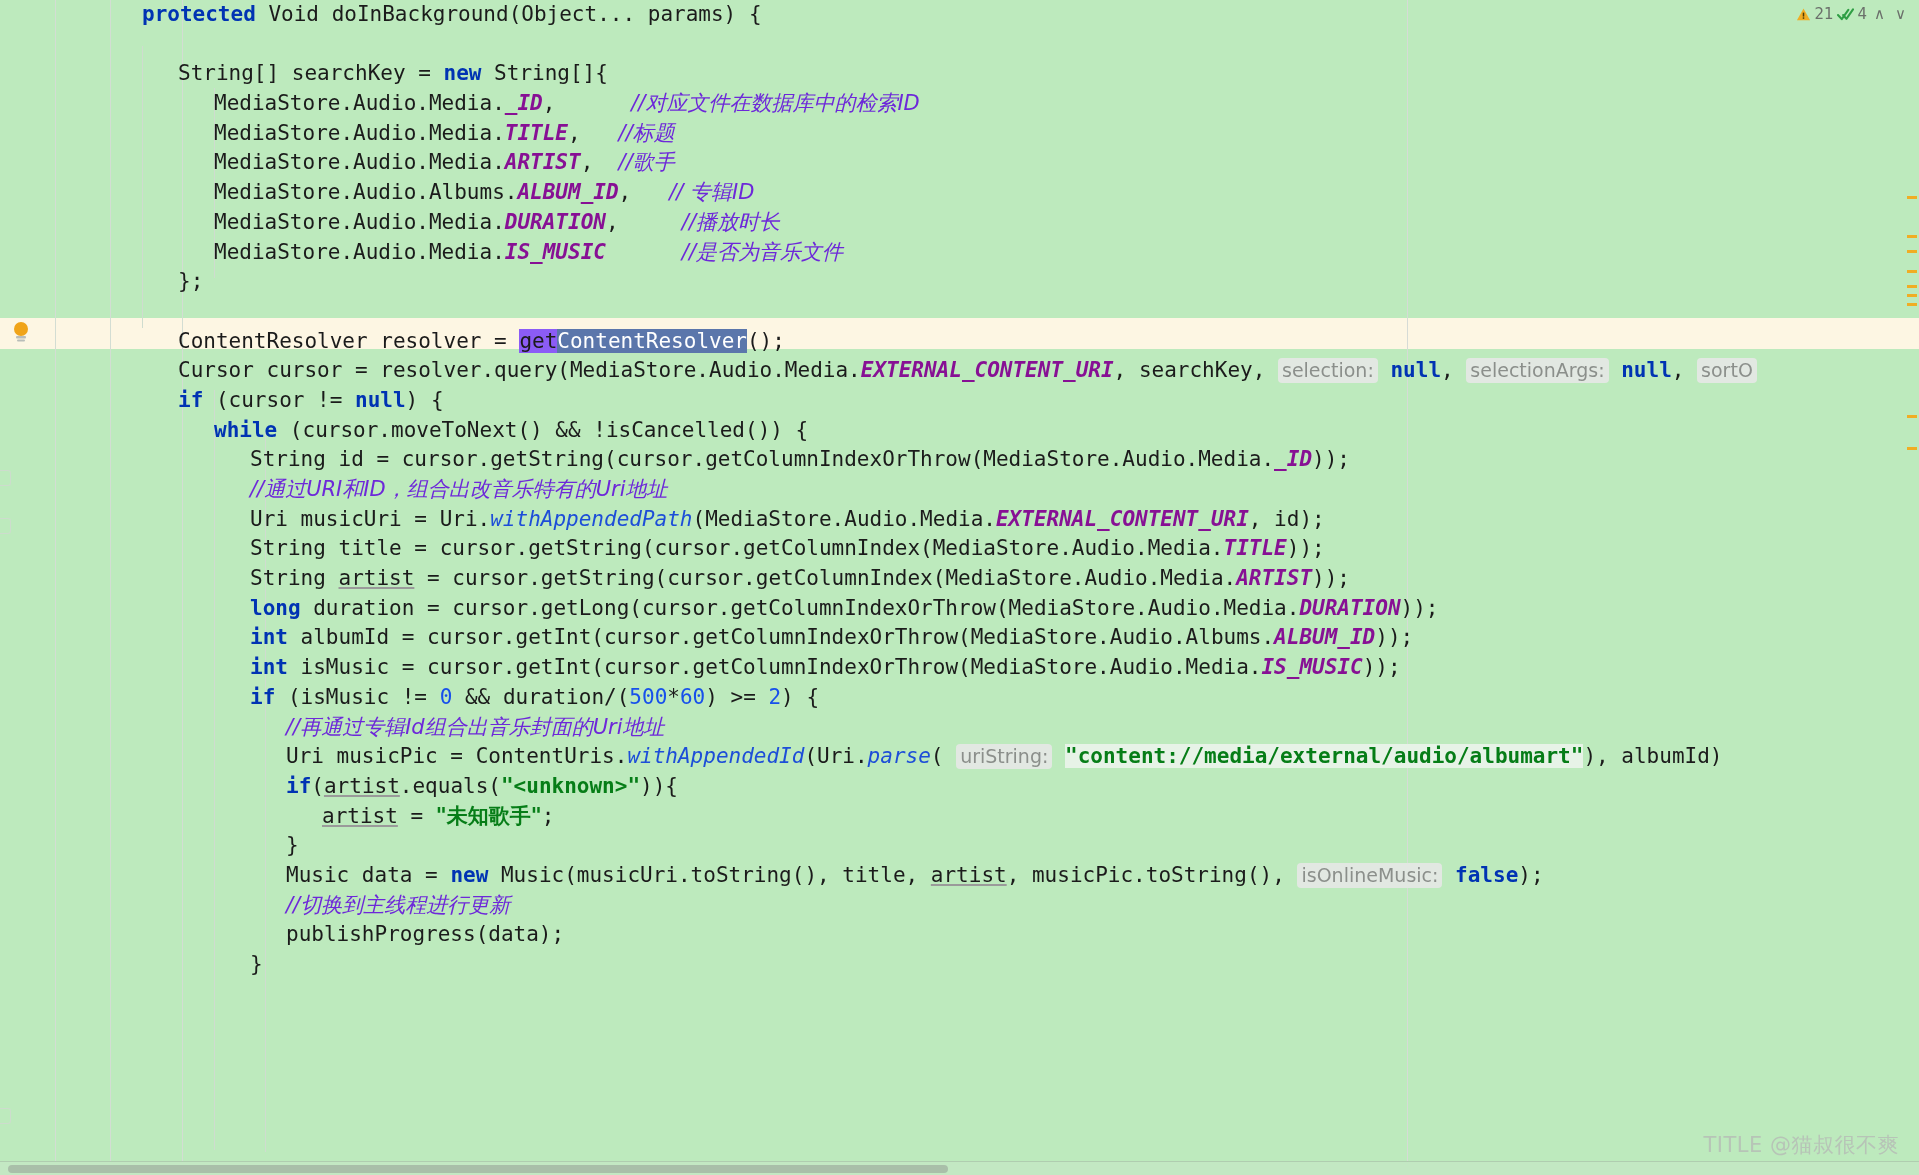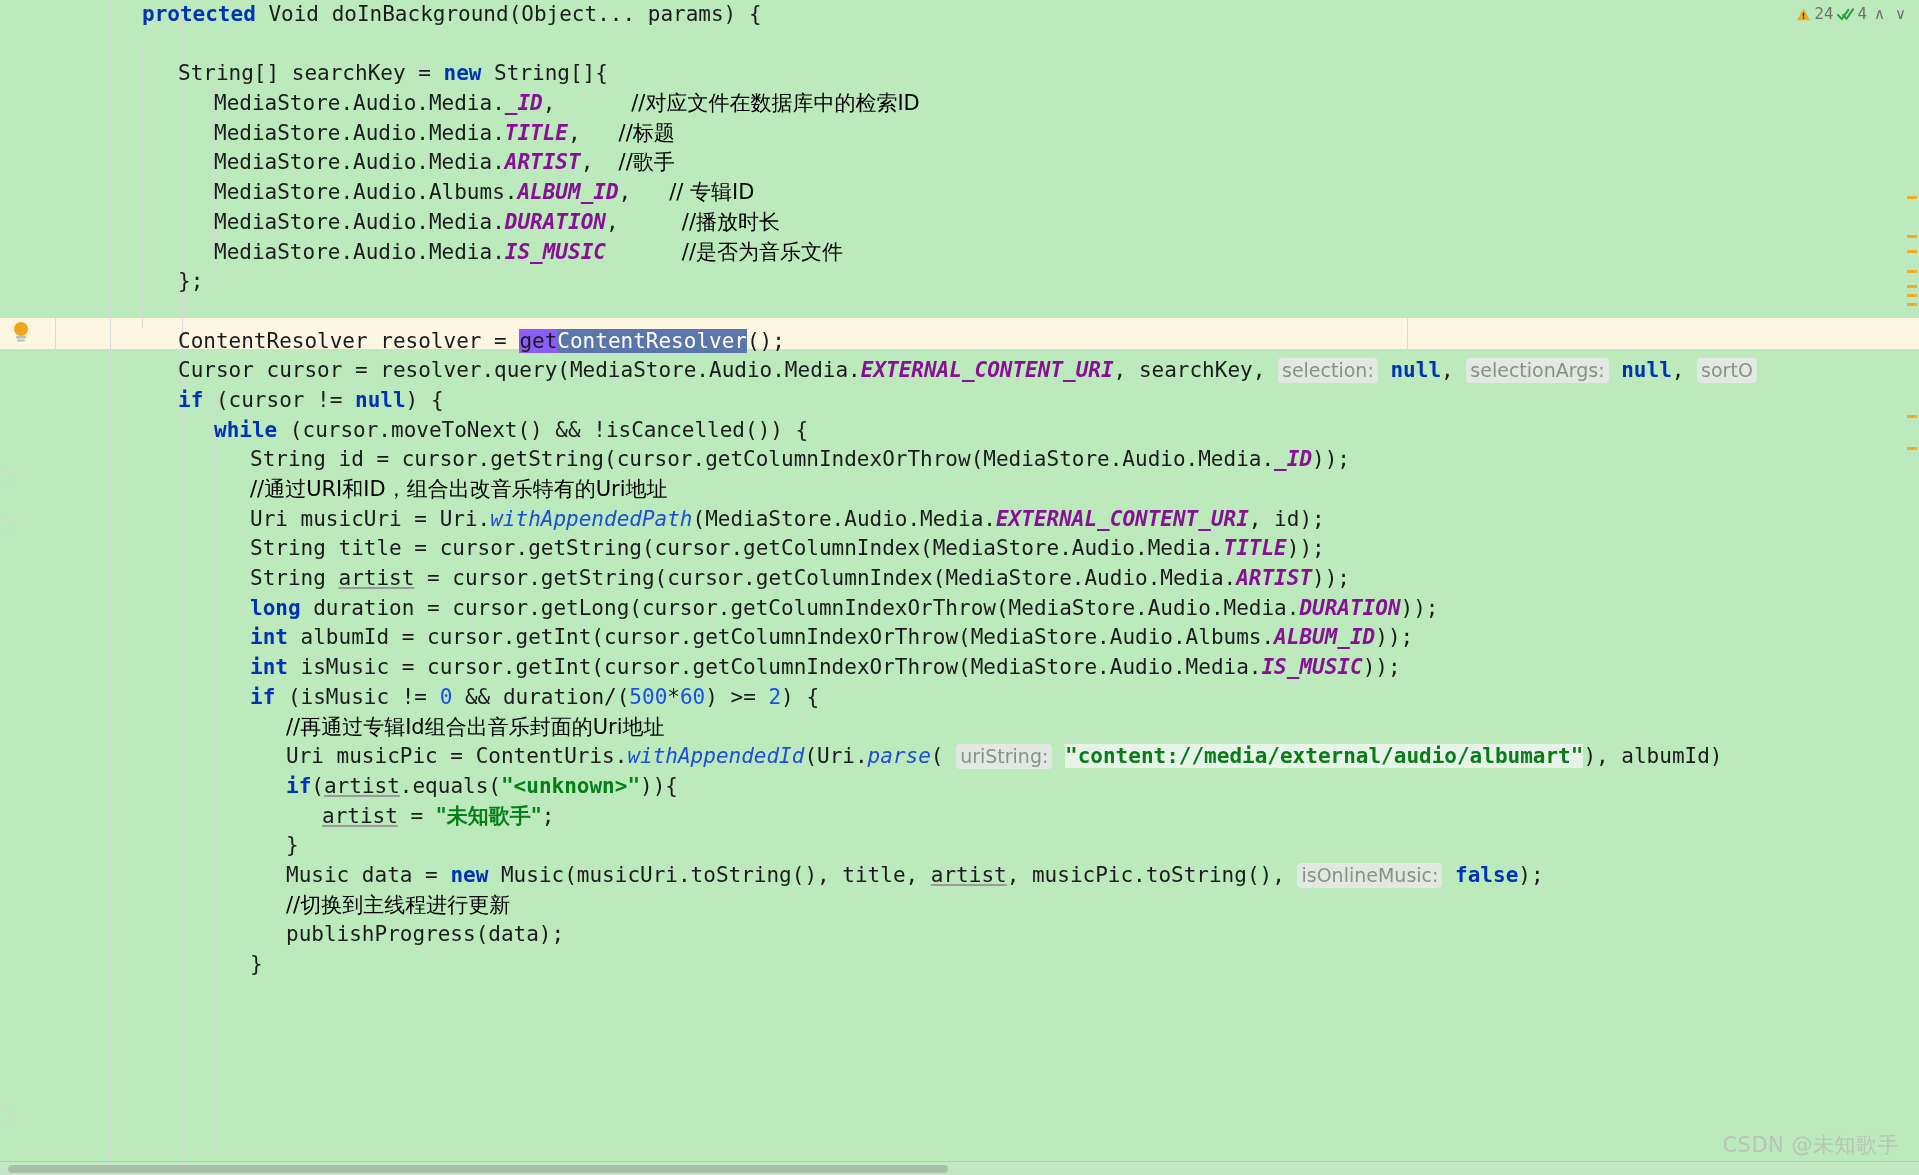--- a/index.html
+++ b/index.html
@@ -96,21 +96,21 @@
     box-sizing: border-box;
   }
 
   
   .kw      { color: #0033b3; font-weight: bold; }
   .plain   { color: #1b1b1b; }
   .static  { color: #871094; font-style: italic; font-weight: bold; }
   .method  { color: #1d4ed8; font-style: italic; }
   .num     { color: #1750eb; }
   .str     { color: #067d17; font-weight: bold; }
-  .cmt-cn  { color: #000000; font-family: "DejaVu Sans", sans-serif; text-align: right; }
+  .cmt-cn  { color: #6d28d9; font-style: italic; font-family: "DejaVu Sans", sans-serif; text-align: right; }
   .str-cn  { color: #067d17; font-weight: bold; font-family: "DejaVu Sans", sans-serif; }
   .under   { text-decoration: underline; text-decoration-color: #9a9a9a; }
 
   
   .strbg { background: #e7f3e7; }
 
   
   .hint {
     color: #8b8f8b;
     background: #e2e8e2;
@@ -252,21 +252,21 @@
 
   <div id="code"><div class="line" style="padding-left: 142px;"><span class="kw">protected</span><span class="plain"> Void doInBackground(Object... params) {</span></div><div class="line" style="padding-left: 142px;">&nbsp;</div><div class="line" style="padding-left: 178px;"><span class="plain">String[] searchKey = </span><span class="kw">new</span><span class="plain"> String[]{</span></div><div class="line" style="padding-left: 214px;"><span class="plain">MediaStore.Audio.Media.</span><span class="static">_ID</span><span class="plain">,</span><span class="plain">      </span><span class="cmt-cn">//对应文件在数据库中的检索ID</span></div><div class="line" style="padding-left: 214px;"><span class="plain">MediaStore.Audio.Media.</span><span class="static">TITLE</span><span class="plain">,</span><span class="plain">   </span><span class="cmt-cn">//标题</span></div><div class="line" style="padding-left: 214px;"><span class="plain">MediaStore.Audio.Media.</span><span class="static">ARTIST</span><span class="plain">,</span><span class="plain">  </span><span class="cmt-cn">//歌手</span></div><div class="line" style="padding-left: 214px;"><span class="plain">MediaStore.Audio.Albums.</span><span class="static">ALBUM_ID</span><span class="plain">,</span><span class="plain">   </span><span class="cmt-cn">// 专辑ID</span></div><div class="line" style="padding-left: 214px;"><span class="plain">MediaStore.Audio.Media.</span><span class="static">DURATION</span><span class="plain">,</span><span class="plain">     </span><span class="cmt-cn">//播放时长</span></div><div class="line" style="padding-left: 214px;"><span class="plain">MediaStore.Audio.Media.</span><span class="static">IS_MUSIC</span><span class="plain">      </span><span class="cmt-cn">//是否为音乐文件</span></div><div class="line" style="padding-left: 178px;"><span class="plain">};</span></div><div class="line" style="padding-left: 142px;">&nbsp;</div><div class="line" style="padding-left: 178px;"><span class="plain">ContentResolver resolver = </span><span class="sel-soft">get</span><span class="sel-strong">ContentResolver</span><span class="plain">();</span></div><div class="line" style="padding-left: 178px;"><span class="plain">Cursor cursor = resolver.query(MediaStore.Audio.Media.</span><span class="static">EXTERNAL_CONTENT_URI</span><span class="plain">, searchKey, </span><span class="hint">selection:</span><span class="plain"> </span><span class="kw">null</span><span class="plain">, </span><span class="hint">selectionArgs:</span><span class="plain"> </span><span class="kw">null</span><span class="plain">, </span><span class="hint">sortO</span></div><div class="line" style="padding-left: 178px;"><span class="kw">if</span><span class="plain"> (cursor != </span><span class="kw">null</span><span class="plain">) {</span></div><div class="line" style="padding-left: 214px;"><span class="kw">while</span><span class="plain"> (cursor.moveToNext() &amp;&amp; !isCancelled()) {</span></div><div class="line" style="padding-left: 250px;"><span class="plain">String id = cursor.getString(cursor.getColumnIndexOrThrow(MediaStore.Audio.Media.</span><span class="static">_ID</span><span class="plain">));</span></div><div class="line" style="padding-left: 250px;"><span class="cmt-cn">//通过URI和ID，组合出改音乐特有的Uri地址</span></div><div class="line" style="padding-left: 250px;"><span class="plain">Uri musicUri = Uri.</span><span class="method">withAppendedPath</span><span class="plain">(MediaStore.Audio.Media.</span><span class="static">EXTERNAL_CONTENT_URI</span><span class="plain">, id);</span></div><div class="line" style="padding-left: 250px;"><span class="plain">String title = cursor.getString(cursor.getColumnIndex(MediaStore.Audio.Media.</span><span class="static">TITLE</span><span class="plain">));</span></div><div class="line" style="padding-left: 250px;"><span class="plain">String </span><span class="under">artist</span><span class="plain"> = cursor.getString(cursor.getColumnIndex(MediaStore.Audio.Media.</span><span class="static">ARTIST</span><span class="plain">));</span></div><div class="line" style="padding-left: 250px;"><span class="kw">long</span><span class="plain"> duration = cursor.getLong(cursor.getColumnIndexOrThrow(MediaStore.Audio.Media.</span><span class="static">DURATION</span><span class="plain">));</span></div><div class="line" style="padding-left: 250px;"><span class="kw">int</span><span class="plain"> albumId = cursor.getInt(cursor.getColumnIndexOrThrow(MediaStore.Audio.Albums.</span><span class="static">ALBUM_ID</span><span class="plain">));</span></div><div class="line" style="padding-left: 250px;"><span class="kw">int</span><span class="plain"> isMusic = cursor.getInt(cursor.getColumnIndexOrThrow(MediaStore.Audio.Media.</span><span class="static">IS_MUSIC</span><span class="plain">));</span></div><div class="line" style="padding-left: 250px;"><span class="kw">if</span><span class="plain"> (isMusic != </span><span class="num">0</span><span class="plain"> &amp;&amp; duration/(</span><span class="num">500</span><span class="plain">*</span><span class="num">60</span><span class="plain">) &gt;= </span><span class="num">2</span><span class="plain">) {</span></div><div class="line" style="padding-left: 286px;"><span class="cmt-cn">//再通过专辑Id组合出音乐封面的Uri地址</span></div><div class="line" style="padding-left: 286px;"><span class="plain">Uri musicPic = ContentUris.</span><span class="method">withAppendedId</span><span class="plain">(Uri.</span><span class="method">parse</span><span class="plain">( </span><span class="hint">uriString:</span><span class="plain"> </span><span class="str strbg">"content://media/external/audio/albumart"</span><span class="plain">), albumId)</span></div><div class="line" style="padding-left: 286px;"><span class="kw">if</span><span class="plain">(</span><span class="under">artist</span><span class="plain">.equals(</span><span class="str">"&lt;unknown&gt;"</span><span class="plain">)){</span></div><div class="line" style="padding-left: 322px;"><span class="under">artist</span><span class="plain"> = </span><span class="str-cn">"未知歌手"</span><span class="plain">;</span></div><div class="line" style="padding-left: 286px;"><span class="plain">}</span></div><div class="line" style="padding-left: 286px;"><span class="plain">Music data = </span><span class="kw">new</span><span class="plain"> Music(musicUri.toString(), title, </span><span class="under">artist</span><span class="plain">, musicPic.toString(), </span><span class="hint">isOnlineMusic:</span><span class="plain"> </span><span class="kw">false</span><span class="plain">);</span></div><div class="line" style="padding-left: 286px;"><span class="cmt-cn">//切换到主线程进行更新</span></div><div class="line" style="padding-left: 286px;"><span class="plain">publishProgress(data);</span></div><div class="line" style="padding-left: 250px;"><span class="plain">}</span></div></div>
 
   <div id="inspection-widget">
     <span class="iw-item">
       <svg width="15" height="15" viewBox="0 0 16 16" aria-hidden="true">
         <path d="M8 1.6 L15 14 L1 14 Z" fill="#f0ad24"></path>
         <rect x="7.2" y="6" width="1.6" height="4.2" fill="#4a3a05"></rect>
         <rect x="7.2" y="11" width="1.6" height="1.6" fill="#4a3a05"></rect>
       </svg>
-      <span>24</span>
+      <span>21</span>
     </span>
     <span class="iw-item">
       <svg width="17" height="15" viewBox="0 0 18 16" aria-hidden="true">
         <path d="M1 8.5 L5 13 L12 3" stroke="#2f9e44" stroke-width="2.2" fill="none" stroke-linecap="round" stroke-linejoin="round"></path>
         <path d="M6.5 8.5 L10 12.6 L17 2.6" stroke="#2f9e44" stroke-width="2.2" fill="none" stroke-linecap="round" stroke-linejoin="round"></path>
       </svg>
       <span>4</span>
     </span>
     <span class="chev">∧</span>
     <span class="chev">∨</span>
@@ -281,15 +281,15 @@
       <div class="marker" style="top: 294px; background: rgb(240, 173, 36);"></div>
       <div class="marker" style="top: 303px; background: rgb(240, 173, 36);"></div>
       <div class="marker" style="top: 415px; background: rgb(240, 173, 36);"></div>
       <div class="marker" style="top: 447px; background: rgb(240, 173, 36);"></div>
     </div>
 
   <div id="hscroll">
     <div id="hscroll-thumb"></div>
   </div>
 
-  <div id="watermark">CSDN @未知歌手</div>
+  <div id="watermark">TITLE @猫叔很不爽</div>
 
 </div>
 
 </body></html>

